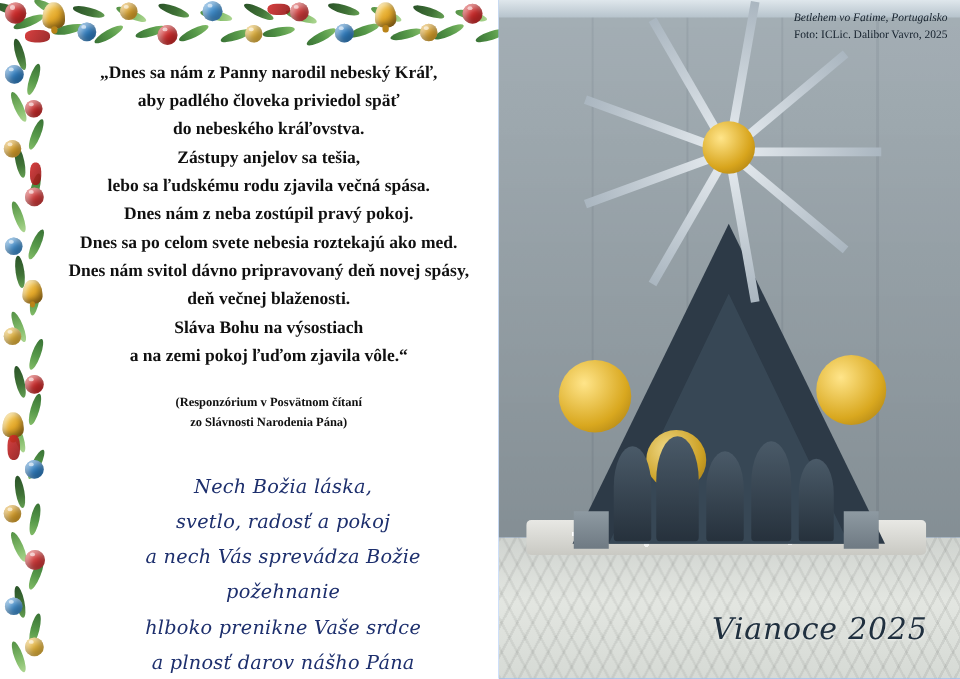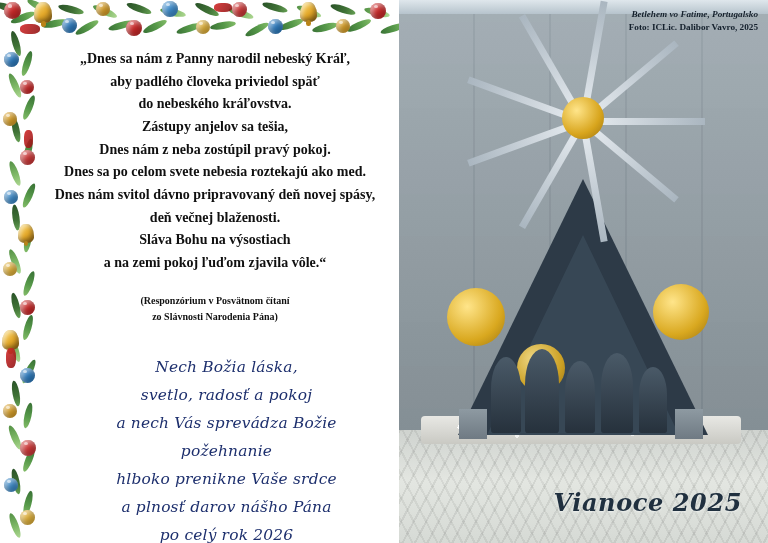--- a/index.html
+++ b/index.html
@@ -133,21 +133,20 @@
     margin-left: 23px;
   }
 
   
   .right-page {
     position: relative;
     width: 374px;
     height: 543px;
     overflow: hidden;
     background: #3b82f6;
-    font-weight: bold;
   }
 
   .sky {
     position: absolute;
     left: 0; top: 0; right: 0;
     height: 120px;
     background: linear-gradient(180deg,#cfe0ec 0%, #b9d0e2 60%, #a9c3d8 100%);
   }
   .wall {
     position: absolute;
@@ -366,20 +365,21 @@
       <div class="ribbon" style="left:24px; top:130px; width:9px;  height:18px;"></div>
     </div>
 
     <div class="left-content">
 
       <div class="verse">
         <div>„Dnes sa nám z Panny narodil nebeský Kráľ,</div>
         <div>aby padlého človeka priviedol späť</div>
         <div>do nebeského kráľovstva.</div>
         <div>Zástupy anjelov sa tešia,</div>
+        <div>lebo sa ľudskému rodu zjavila večná spása.</div>
         <div>Dnes nám z neba zostúpil pravý pokoj.</div>
         <div>Dnes sa po celom svete nebesia roztekajú ako med.</div>
         <div>Dnes nám svitol dávno pripravovaný deň novej spásy,</div>
         <div>deň večnej blaženosti.</div>
         <div>Sláva Bohu na výsostiach</div>
         <div>a na zemi pokoj ľuďom zjavila vôle.“</div>
       </div>
 
       <div class="verse-source">
         <div>(Responzórium v Posvätnom čítaní</div>

